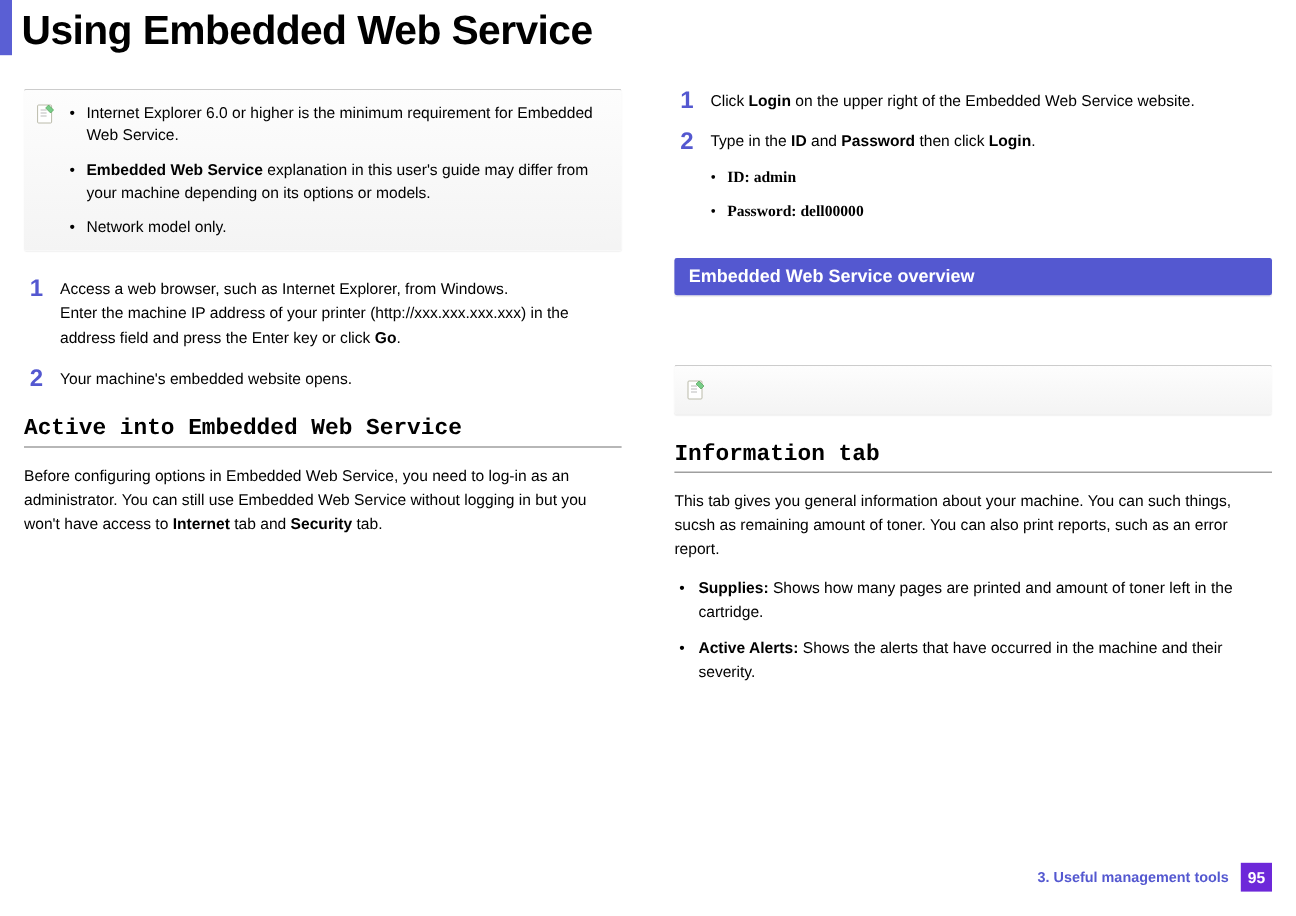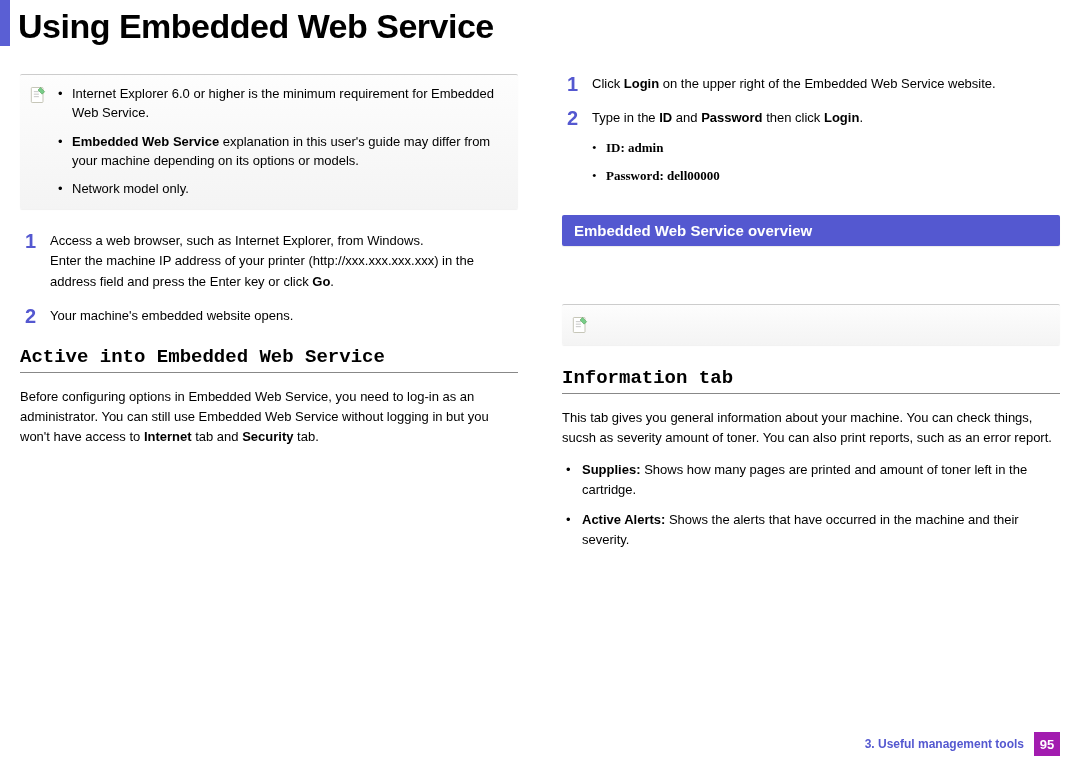--- a/index.html
+++ b/index.html
@@ -102,27 +102,27 @@
     font-family: Liberation Mono, monospace;
   }
   .body-para { line-height: 1.55; margin-bottom: 12px; }
   .bullet-list { list-style: none; margin: 4px 0 10px 4px; }
   .bullet-list li {
     position: relative; padding-left: 16px; margin-bottom: 10px; line-height: 1.55;
   }
   .bullet-list li::before { content: "•"; position: absolute; left: 0; }
   .footer {
     position: absolute;
-    bottom: 7px; right: 20px;
+    bottom: 20px; right: 20px;
     display: flex; align-items: center; gap: 10px;
     font-size: 12px;
   }
   .footer-chapter { color: #5458d0; font-weight: 700; }
   .footer-page {
-    background: #a21caf; color: #fff;
+    background: #6d28d9; color: #fff;
     width: 26px; height: 24px;
     display: flex; align-items: center; justify-content: center;
     font-weight: 700; font-size: 13px; text-align: center;
   }
 </style>
 </head>
 <body>
 
 <div class="page-title-bar">
   <div class="accent"></div>
@@ -192,21 +192,21 @@
             <rect x="4" y="3" width="14" height="18" rx="1" fill="#fff" stroke="#bba" stroke-width="1"></rect>
             <path d="M15 3 l5 5 l-3 3 l-5 -5 z" fill="#7c8" stroke="#494" stroke-width="0.6"></path>
             <line x1="7" y1="8" x2="13" y2="8" stroke="#bbb"></line>
             <line x1="7" y1="11" x2="13" y2="11" stroke="#bbb"></line>
             <line x1="7" y1="14" x2="13" y2="14" stroke="#bbb"></line>
           </svg>
       </span>
     </div>
 
     <h2 class="subhead">Information tab</h2>
-    <p class="body-para">This tab gives you general information about your machine. You can check things, sucsh as severity amount of toner. You can also print reports, such as an error report.</p>
+    <p class="body-para">This tab gives you general information about your machine. You can such things, sucsh as remaining amount of toner. You can also print reports, such as an error report.</p>
     <ul class="bullet-list">
       <li><b>Supplies:</b> Shows how many pages are printed and amount of toner left in the cartridge.</li>
       <li><b>Active Alerts:</b> Shows the alerts that have occurred in the machine and their severity.</li>
     </ul>
   </div>
 </div>
 
 <div class="footer">
   <span class="footer-chapter">3.  Useful management tools</span>
   <span class="footer-page">95</span>

